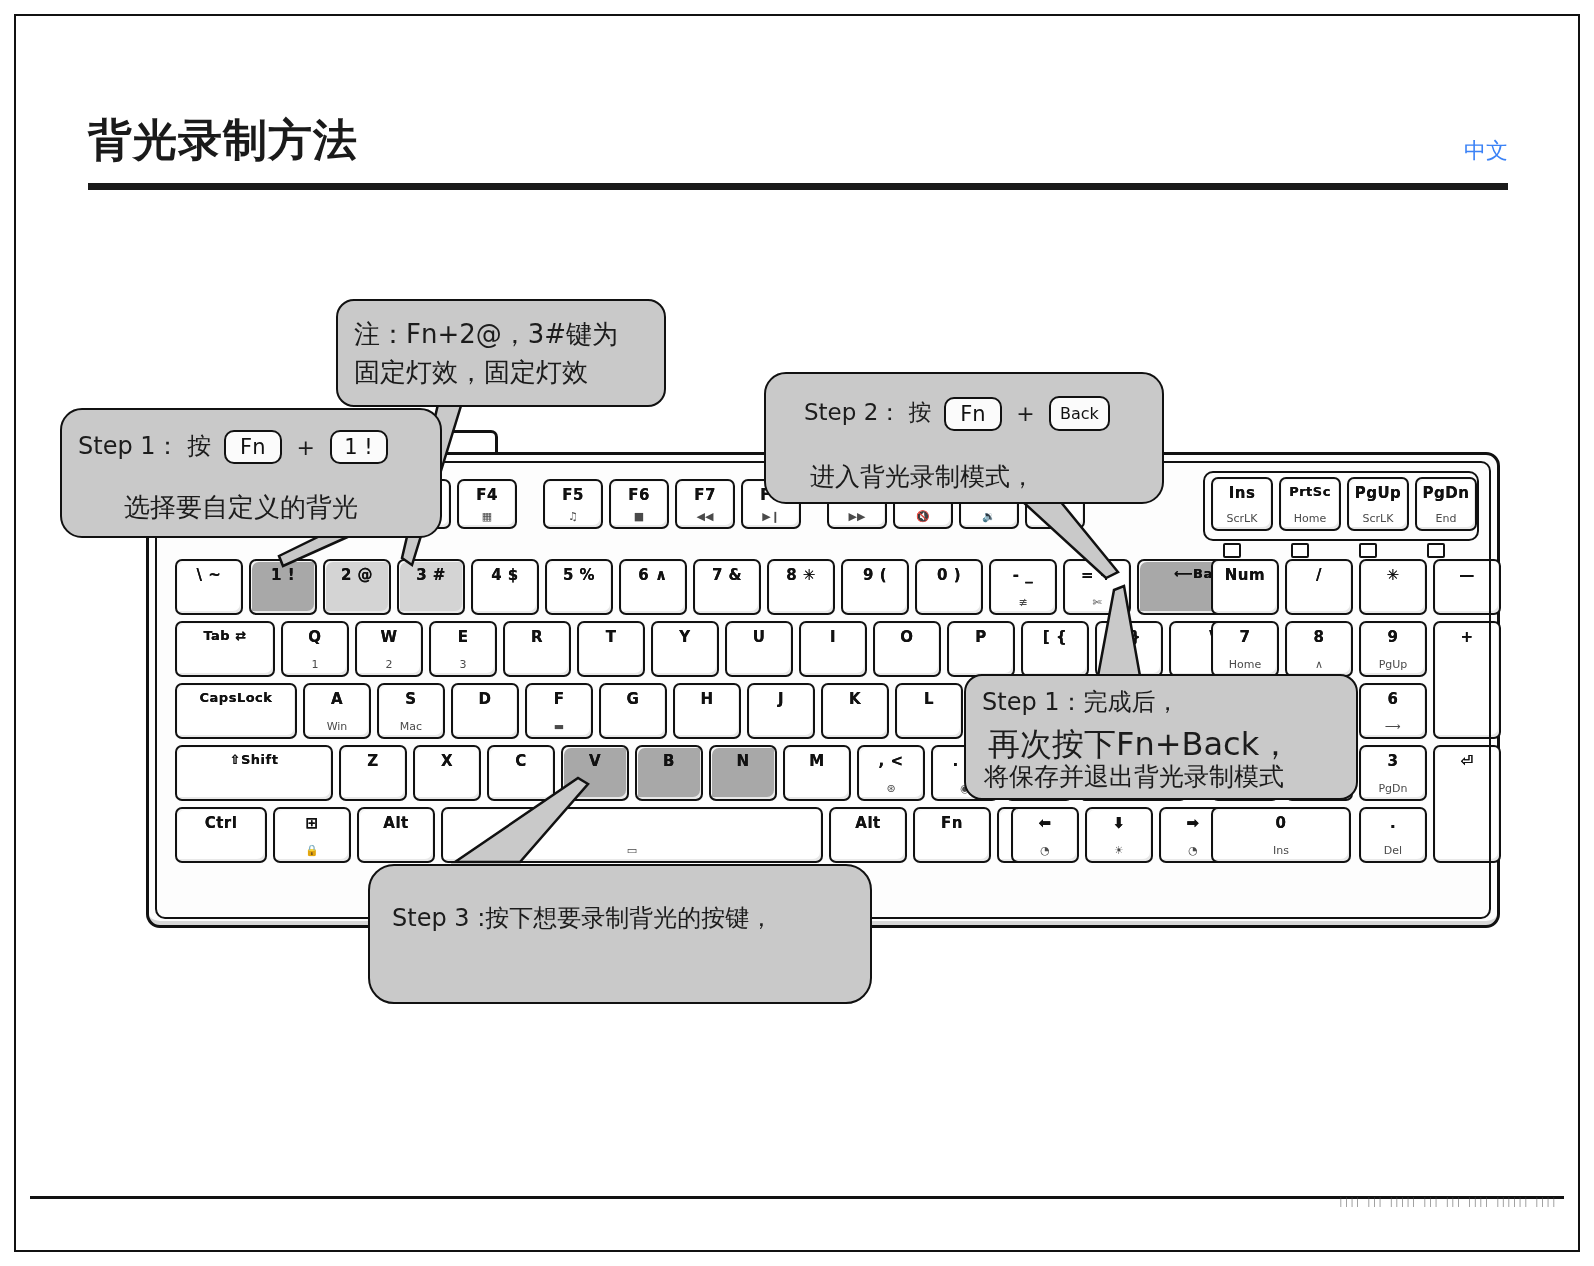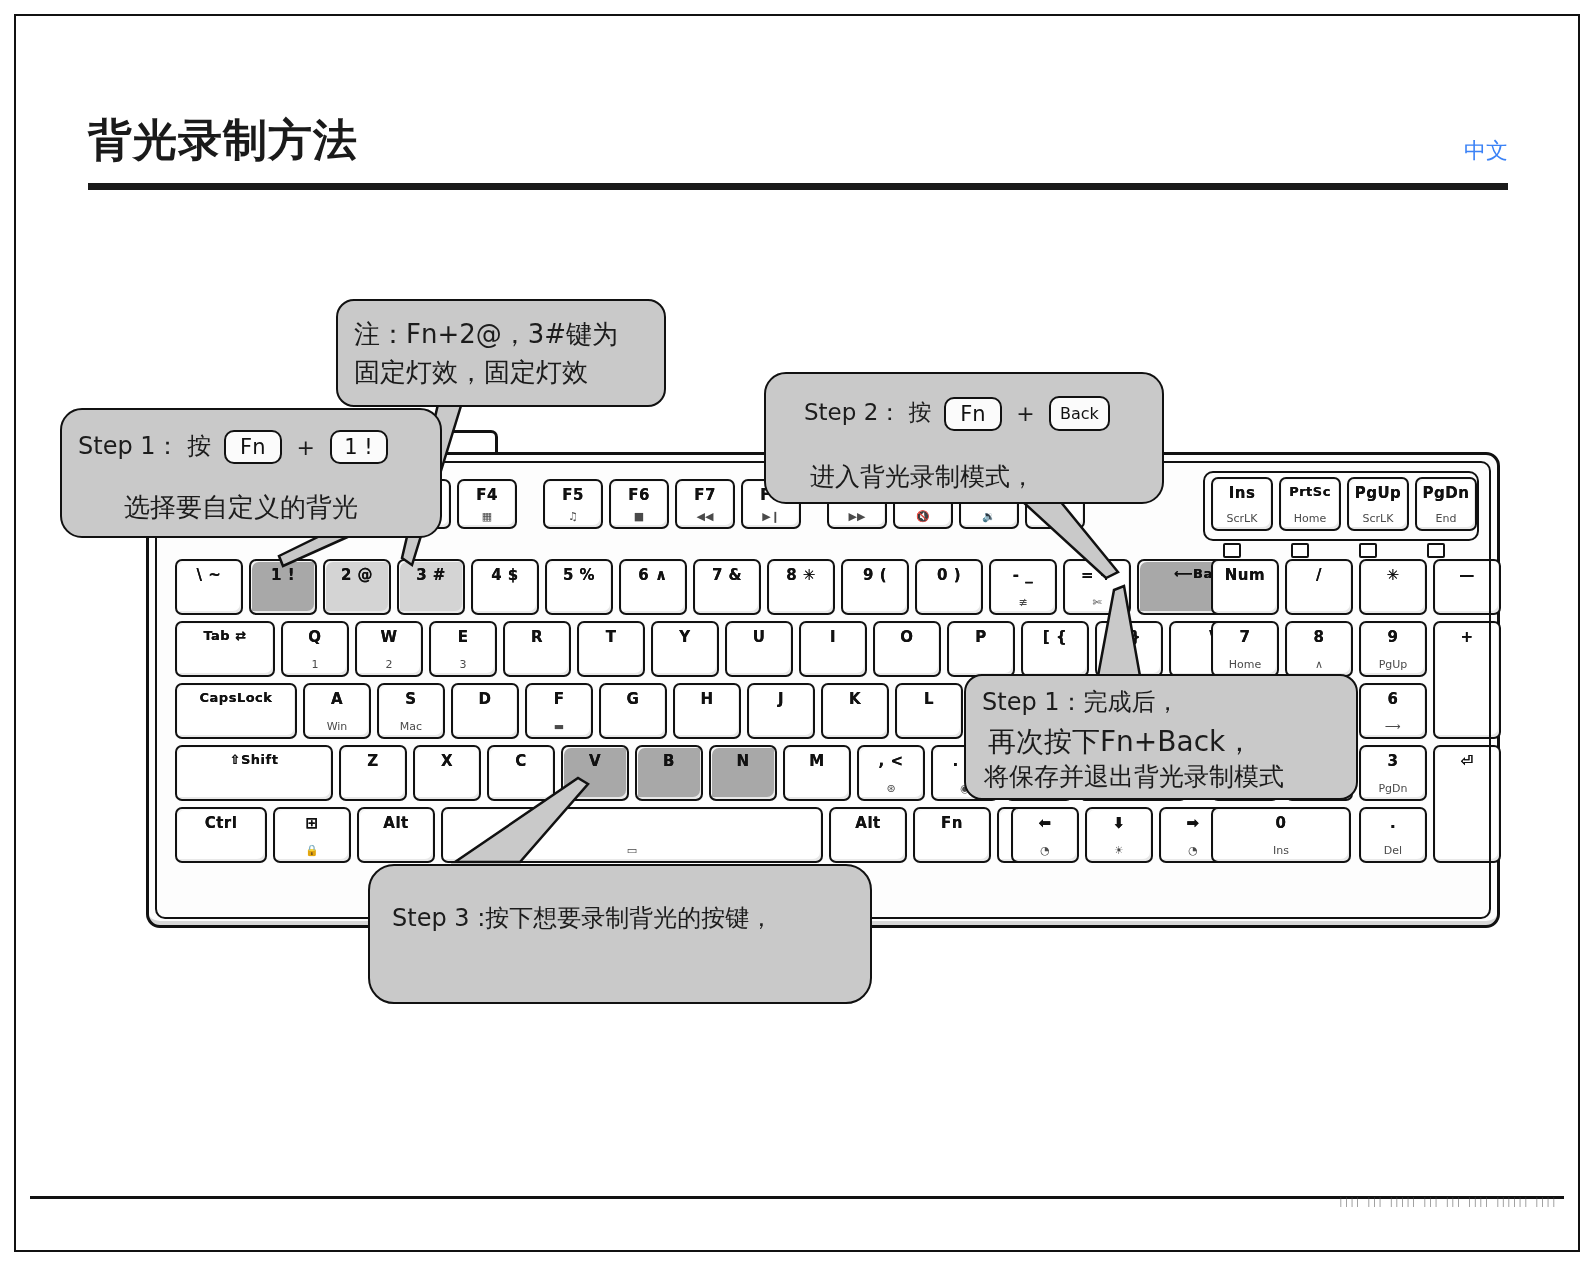--- a/index.html
+++ b/index.html
@@ -140,21 +140,21 @@
   #b-step2 .l2{position:absolute;left:44px;top:86px;font-size:25px;}
 
   
   #b-step3{left:368px;top:864px;width:504px;height:140px;border-radius:26px;}
   #b-step3 .l1{position:absolute;left:22px;top:36px;font-size:24px;}
   #b-step3 .l2{position:absolute;left:48px;top:78px;font-size:26px;}
 
   
   #b-step4{left:964px;top:674px;width:394px;height:126px;border-radius:18px;}
   #b-step4 .l1{position:absolute;left:16px;top:10px;font-size:24px;}
-  #b-step4 .l2{position:absolute;left:22px;top:47px;font-size:28px;}
+  #b-step4 .l2{position:absolute;left:22px;top:47px;font-size:32px;}
   #b-step4 .l3{position:absolute;left:18px;top:84px;font-size:25px;}
 
   .icn{font-family:"DejaVu Sans",sans-serif;}
 </style>
 </head>
 <body>
 
 <div class="page-frame"></div>
 
 <div class="header">

